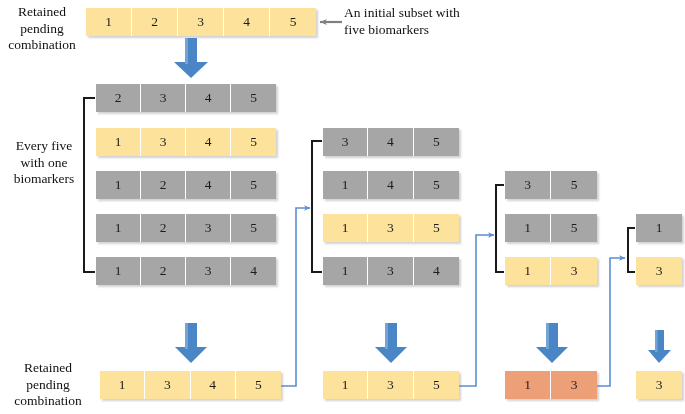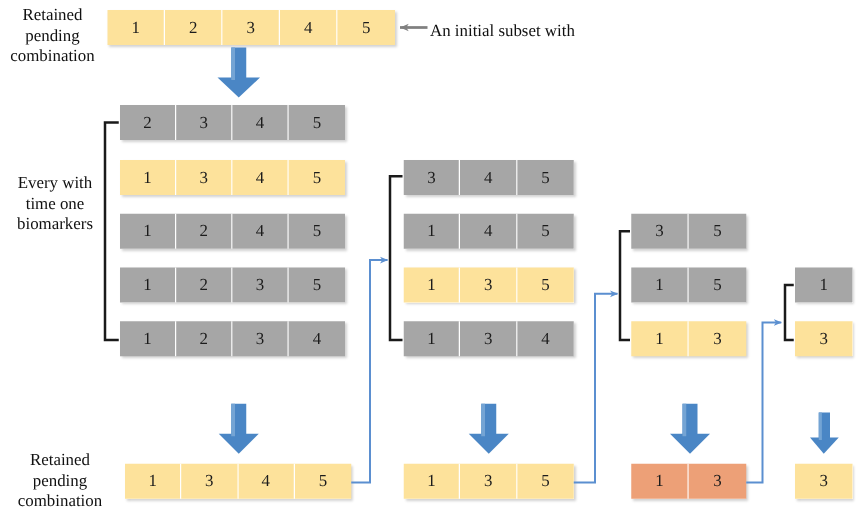--- a/index.html
+++ b/index.html
@@ -24,25 +24,25 @@
 
   svg.overlay{position:absolute;left:0;top:0;width:685px;height:414px;pointer-events:none;}
 </style>
 </head>
 <body>
 
 <div id="stage">
 
   <div class="label" style="left:0px;top:4px;width:84px;"><span>Retained</span><br><span>pending</span><br><span>combination</span></div>
 
-  <div class="label" style="left:0px;top:138px;width:88px;"><span>Every with</span><br><span>time one</span><br><span>biomarkers</span></div>
+  <div class="label" style="left:0px;top:138px;width:88px;"><span>Every five</span><br><span>with one</span><br><span>biomarkers</span></div>
 
   <div class="label" style="left:0px;top:360px;width:96px;"><span>Retained</span><br><span>pending</span><br><span>combination</span></div>
 
-  <div class="annot" style="left:344px;top:5px;width:180px;margin-top:12px;"><span>An initial subset with</span><br></div>
+  <div class="annot" style="left:344px;top:5px;width:180px;"><span>An initial subset with</span><br><span>five biomarkers</span></div>
 
   <div class="combo shadow yellow" style="left:86px;top:8px;width:230px;">
       <div class="cell" style="width: 20%;">1</div>
       <div class="cell" style="width: 20%;">2</div>
       <div class="cell" style="width: 20%;">3</div>
       <div class="cell" style="width: 20%;">4</div>
       <div class="cell" style="width: 20%;">5</div>
     </div>
 
   <div class="combo shadow grey" style="left:96px;top:84px;width:180px;">

